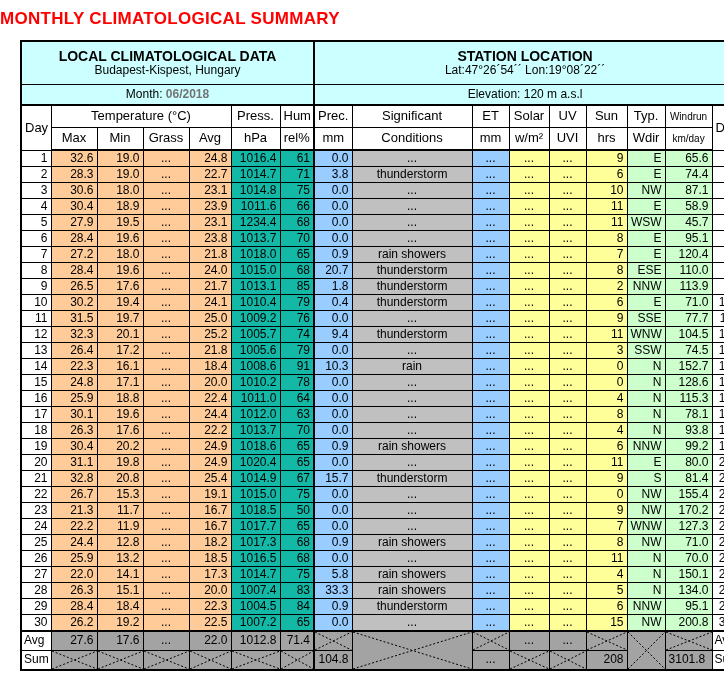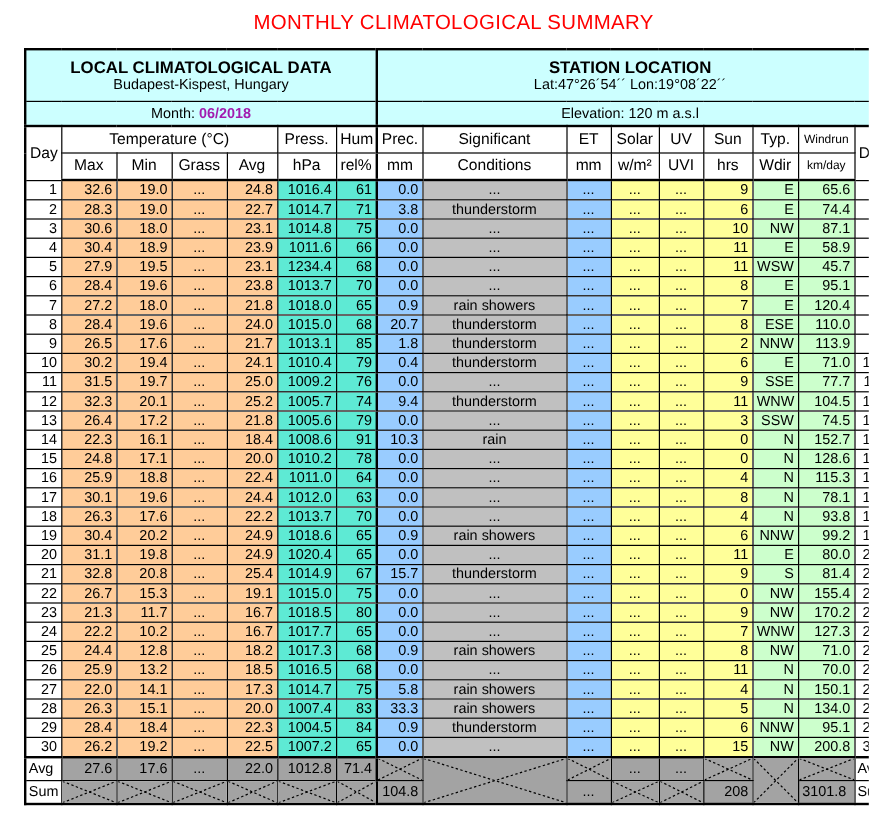--- a/index.html
+++ b/index.html
@@ -1,34 +1,34 @@
 <!DOCTYPE html>
 <html><head>
 <meta charset="utf-8">
 <style>
   html,body{margin:0;padding:0;background:#ffffff;}
   body{width:724px;height:699px;font-family:"Liberation Sans",sans-serif;-webkit-font-smoothing:antialiased;}
-  .page-title{color:#ff0000;font-weight:normal;font-size:17px;text-align:center;margin:9px 0 11px 0;letter-spacing:.3px;padding-left:32px;}
+  .page-title{color:#ff0000;font-weight:bold;font-size:17px;text-align:left;margin:9px 0 11px 0;letter-spacing:.3px;}
   table.climate{border-collapse:collapse;table-layout:fixed;width:708px;margin-left:20px;border:2px solid #000;}
   td,th{border:1px solid #000;font-size:12px;padding:0 3px;height:15px;line-height:1.1;white-space:nowrap;overflow:hidden;font-weight:normal;color:#000;}
   
   tr.boxrow1 td{background:#ccffff;text-align:center;height:40px;padding:1px 0;border-bottom:1px solid #000;}
   tr.boxrow2 td{background:#ccffff;text-align:center;height:19px;}
   .box-title{font-size:14px;font-weight:bold;}
   .box-sub{font-size:12px;}
-  .month-val{color:#a21caf;font-weight:bold;}
+  .month-val{color:#737373;font-weight:bold;}
   tr.boxrow2 td{border-bottom:2px solid #000;}
   
   thead th{background:#ffffff;font-size:13px;height:21px;}
   th.small{font-size:10px;}
   tr.subhead th{border-bottom:2px solid #000;}
   
   .c-day{background:#ffffff;text-align:right;}
   .c-temp{background:#ffcc99;text-align:right;}
-  .c-press,.c-hum{background:#5eead4;text-align:right;}
+  .c-press,.c-hum{background:#14b8a6;text-align:right;}
   .c-prec,.c-et{background:#99ccff;text-align:right;}
   .c-cond{background:#c0c0c0;text-align:center;}
   .c-solar,.c-uv,.c-sun{background:#ffff99;text-align:right;}
   .c-wdir,.c-windrun{background:#ccffcc;text-align:right;}
   .ctr{text-align:center;}
   .vsep{border-left:2px solid #000;}
   
   tbody.summary td{background:#a3a3a3;height:18px;}
   tbody.summary tr:first-child td{border-top:2px solid #000;}
   tbody.summary .lab{background:#ffffff;text-align:left;padding:0 2px;}
@@ -509,35 +509,35 @@
           <td class="c-windrun">155.4</td>
           <td class="c-day">22</td>
         </tr>
         <tr>
           <td class="c-day">23</td>
           <td class="c-temp">21.3</td>
           <td class="c-temp">11.7</td>
           <td class="c-temp ctr">...</td>
           <td class="c-temp">16.7</td>
           <td class="c-press">1018.5</td>
-          <td class="c-hum">80</td>
+          <td class="c-hum">50</td>
           <td class="c-prec vsep">0.0</td>
           <td class="c-cond">...</td>
           <td class="c-et ctr">...</td>
           <td class="c-solar ctr">...</td>
           <td class="c-uv ctr">...</td>
           <td class="c-sun">9</td>
           <td class="c-wdir">NW</td>
           <td class="c-windrun">170.2</td>
           <td class="c-day">23</td>
         </tr>
         <tr>
           <td class="c-day">24</td>
           <td class="c-temp">22.2</td>
-          <td class="c-temp">10.2</td>
+          <td class="c-temp">11.9</td>
           <td class="c-temp ctr">...</td>
           <td class="c-temp">16.7</td>
           <td class="c-press">1017.7</td>
           <td class="c-hum">65</td>
           <td class="c-prec vsep">0.0</td>
           <td class="c-cond">...</td>
           <td class="c-et ctr">...</td>
           <td class="c-solar ctr">...</td>
           <td class="c-uv ctr">...</td>
           <td class="c-sun">7</td>

